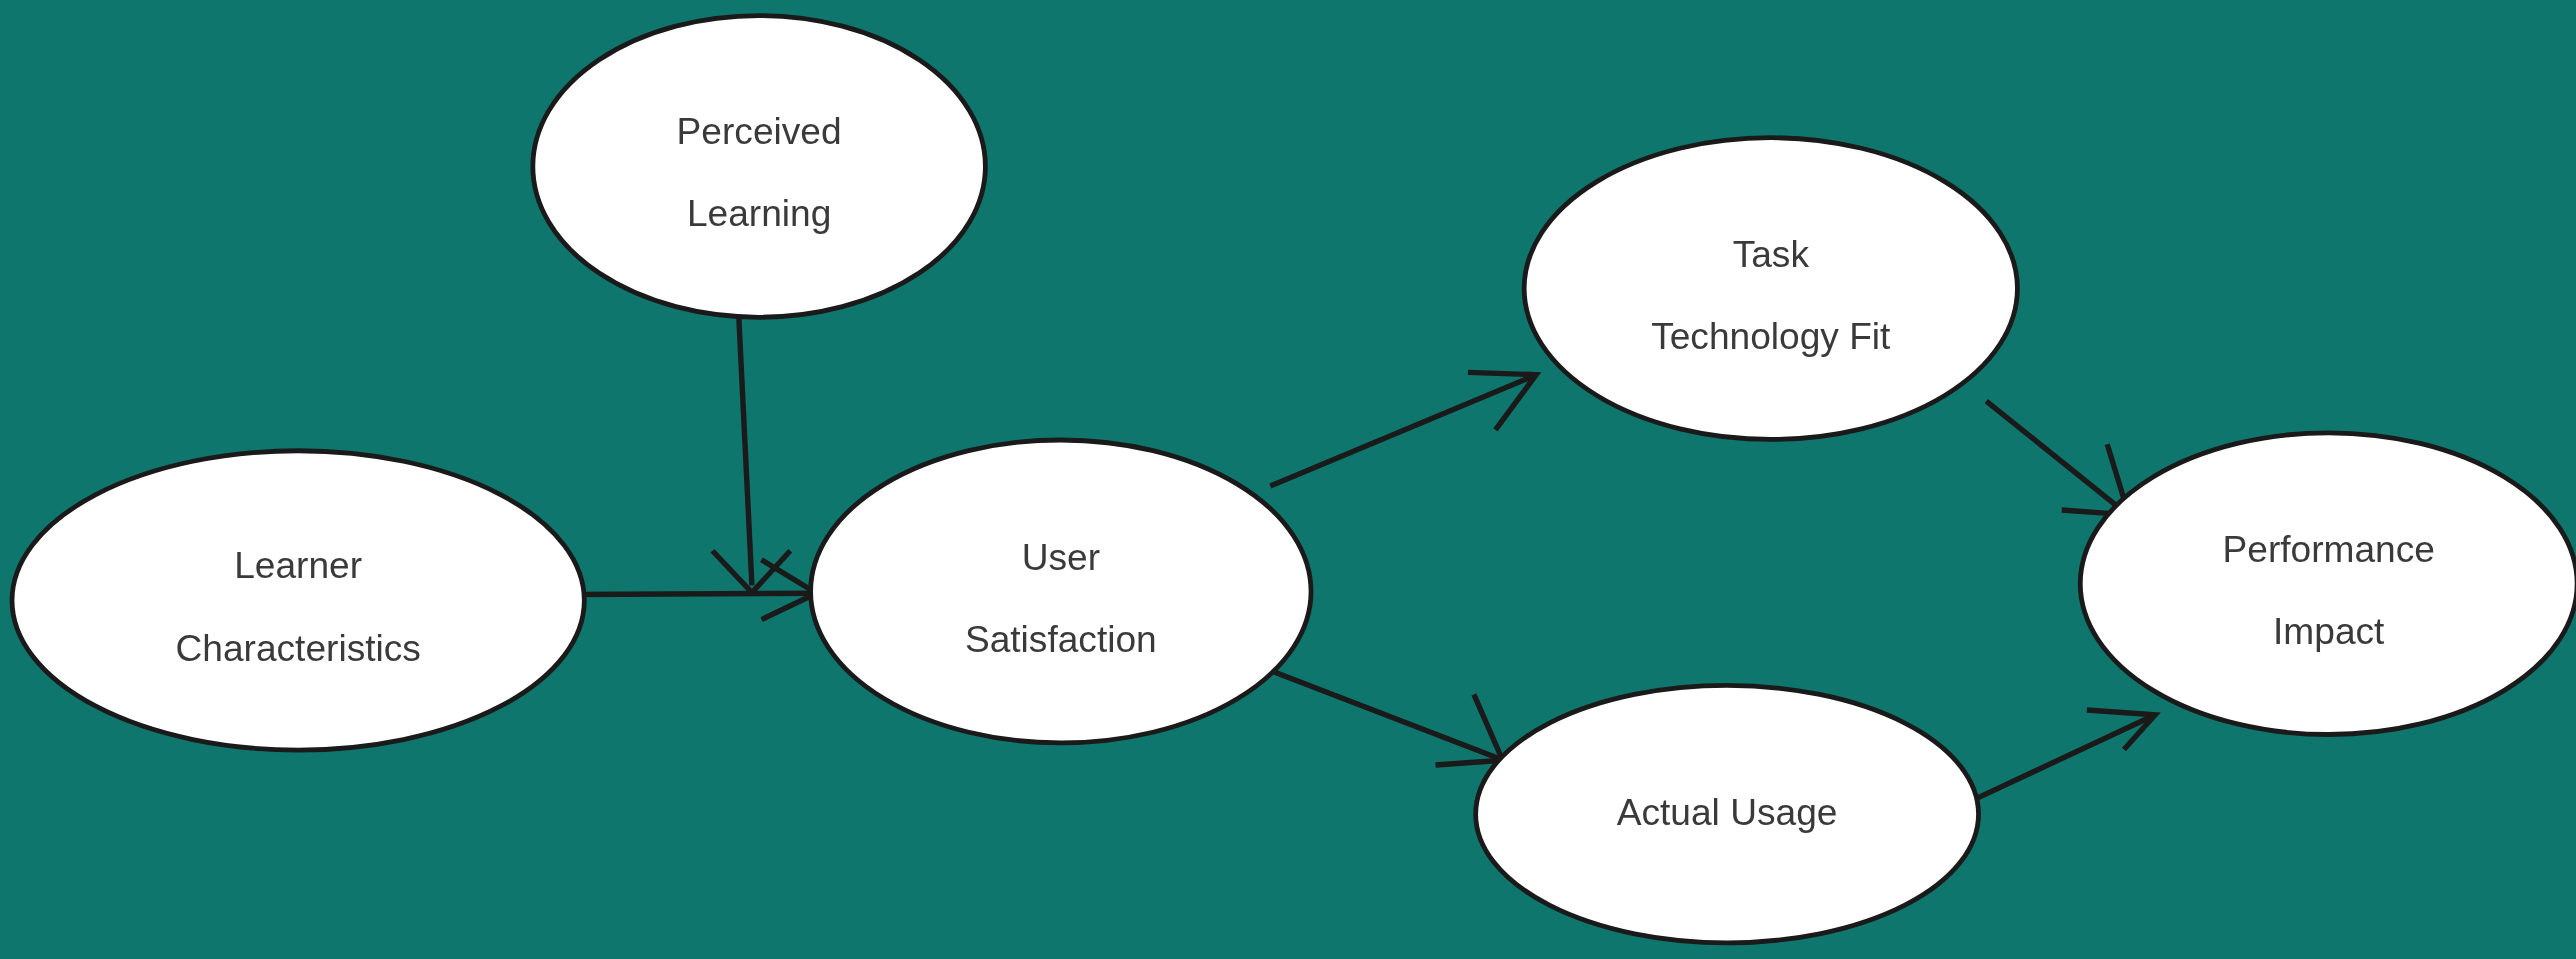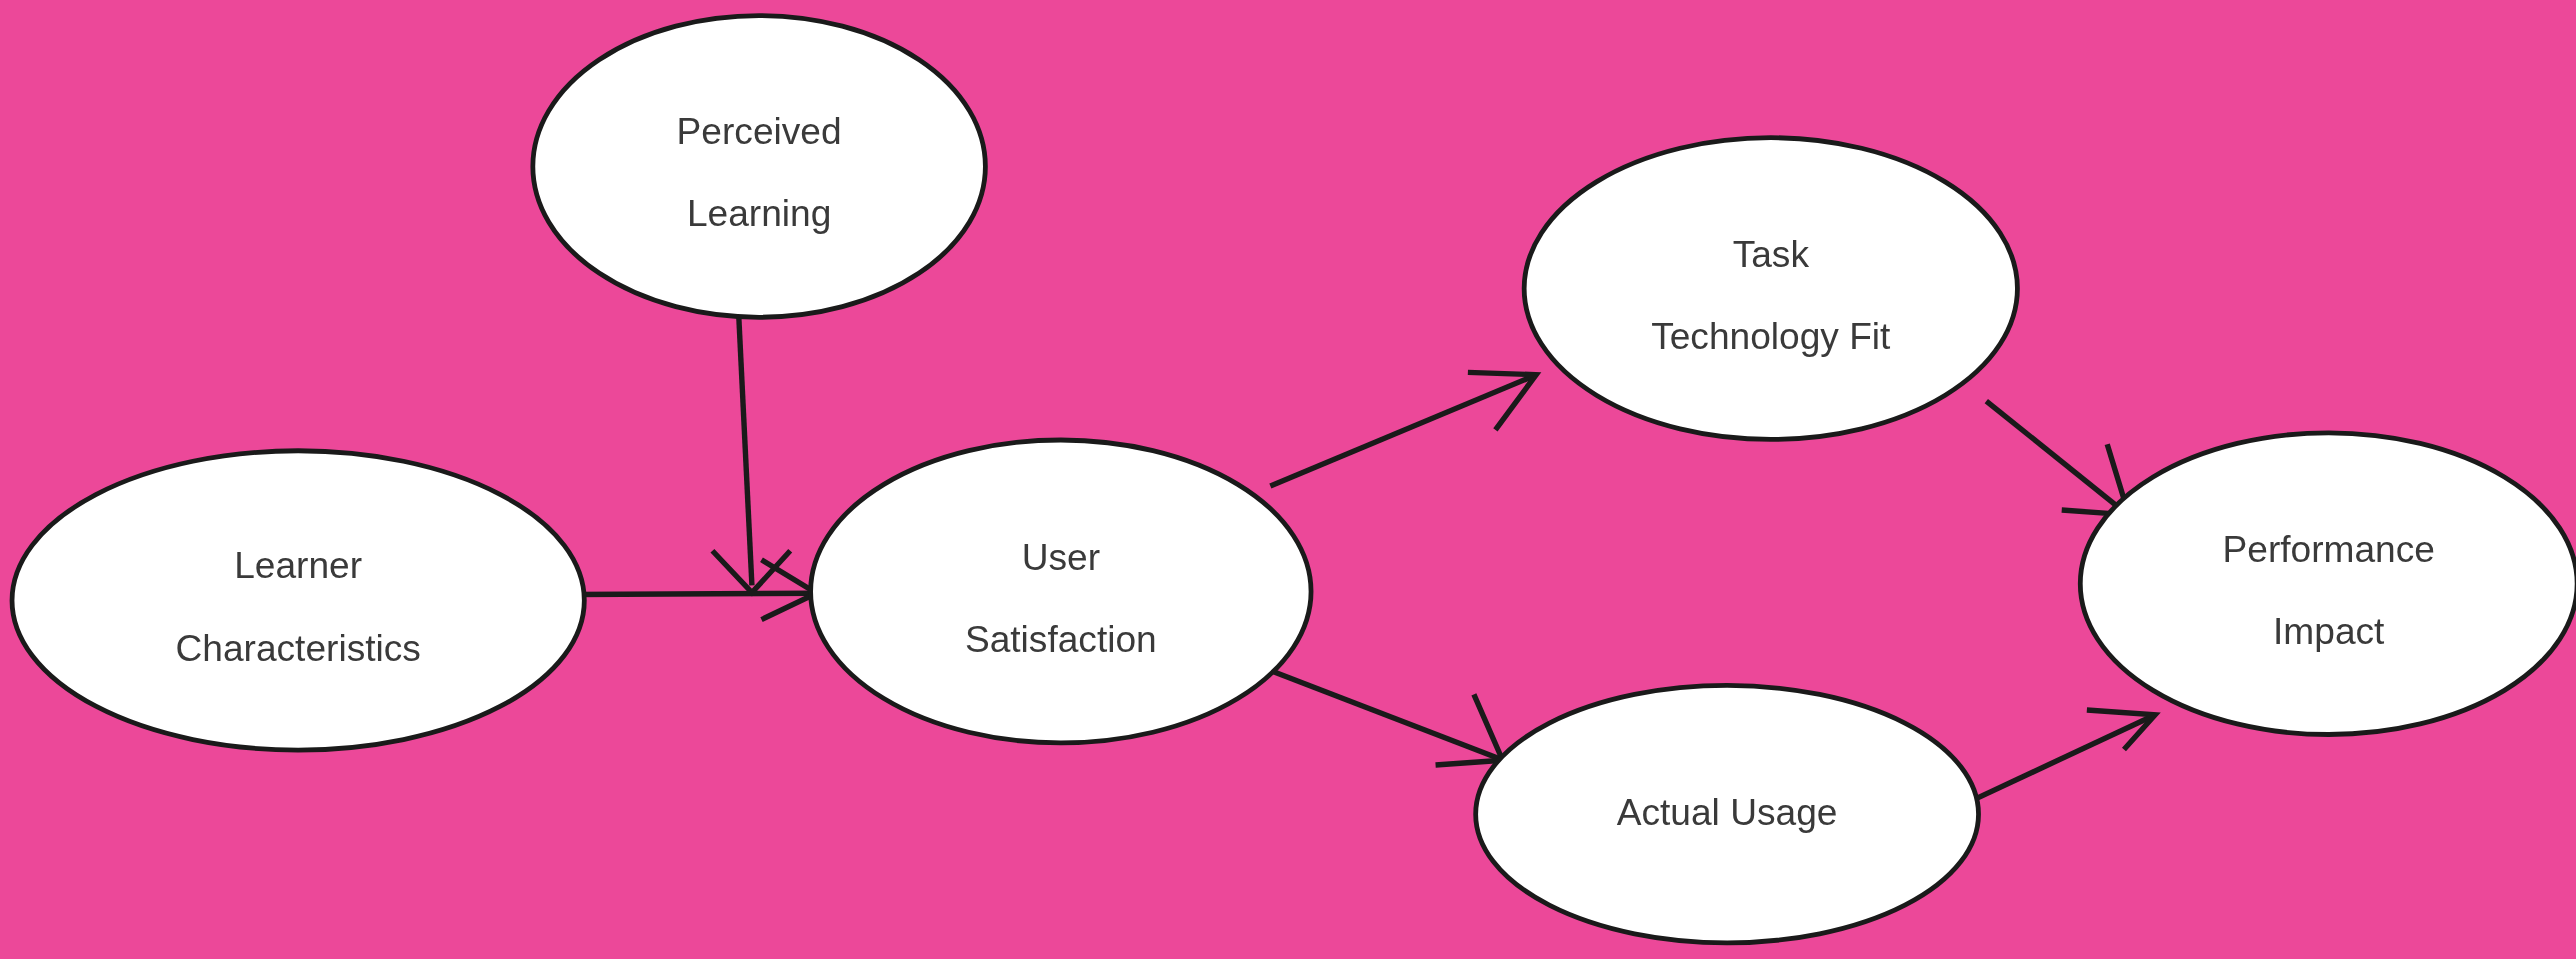--- a/index.html
+++ b/index.html
@@ -7,21 +7,21 @@
     padding: 0;
     background: #ffffff;
   }
   body {
     font-family: "Liberation Sans", sans-serif;
   }
   #diagram-root {
     position: relative;
     width: 2576px;
     height: 959px;
-    background: #ec4899;
+    background: #0f766e;
     overflow: hidden;
   }
   #diagram-svg {
     position: absolute;
     top: 0;
     left: 0;
     width: 2576px;
     height: 959px;
     display: block;
   }

